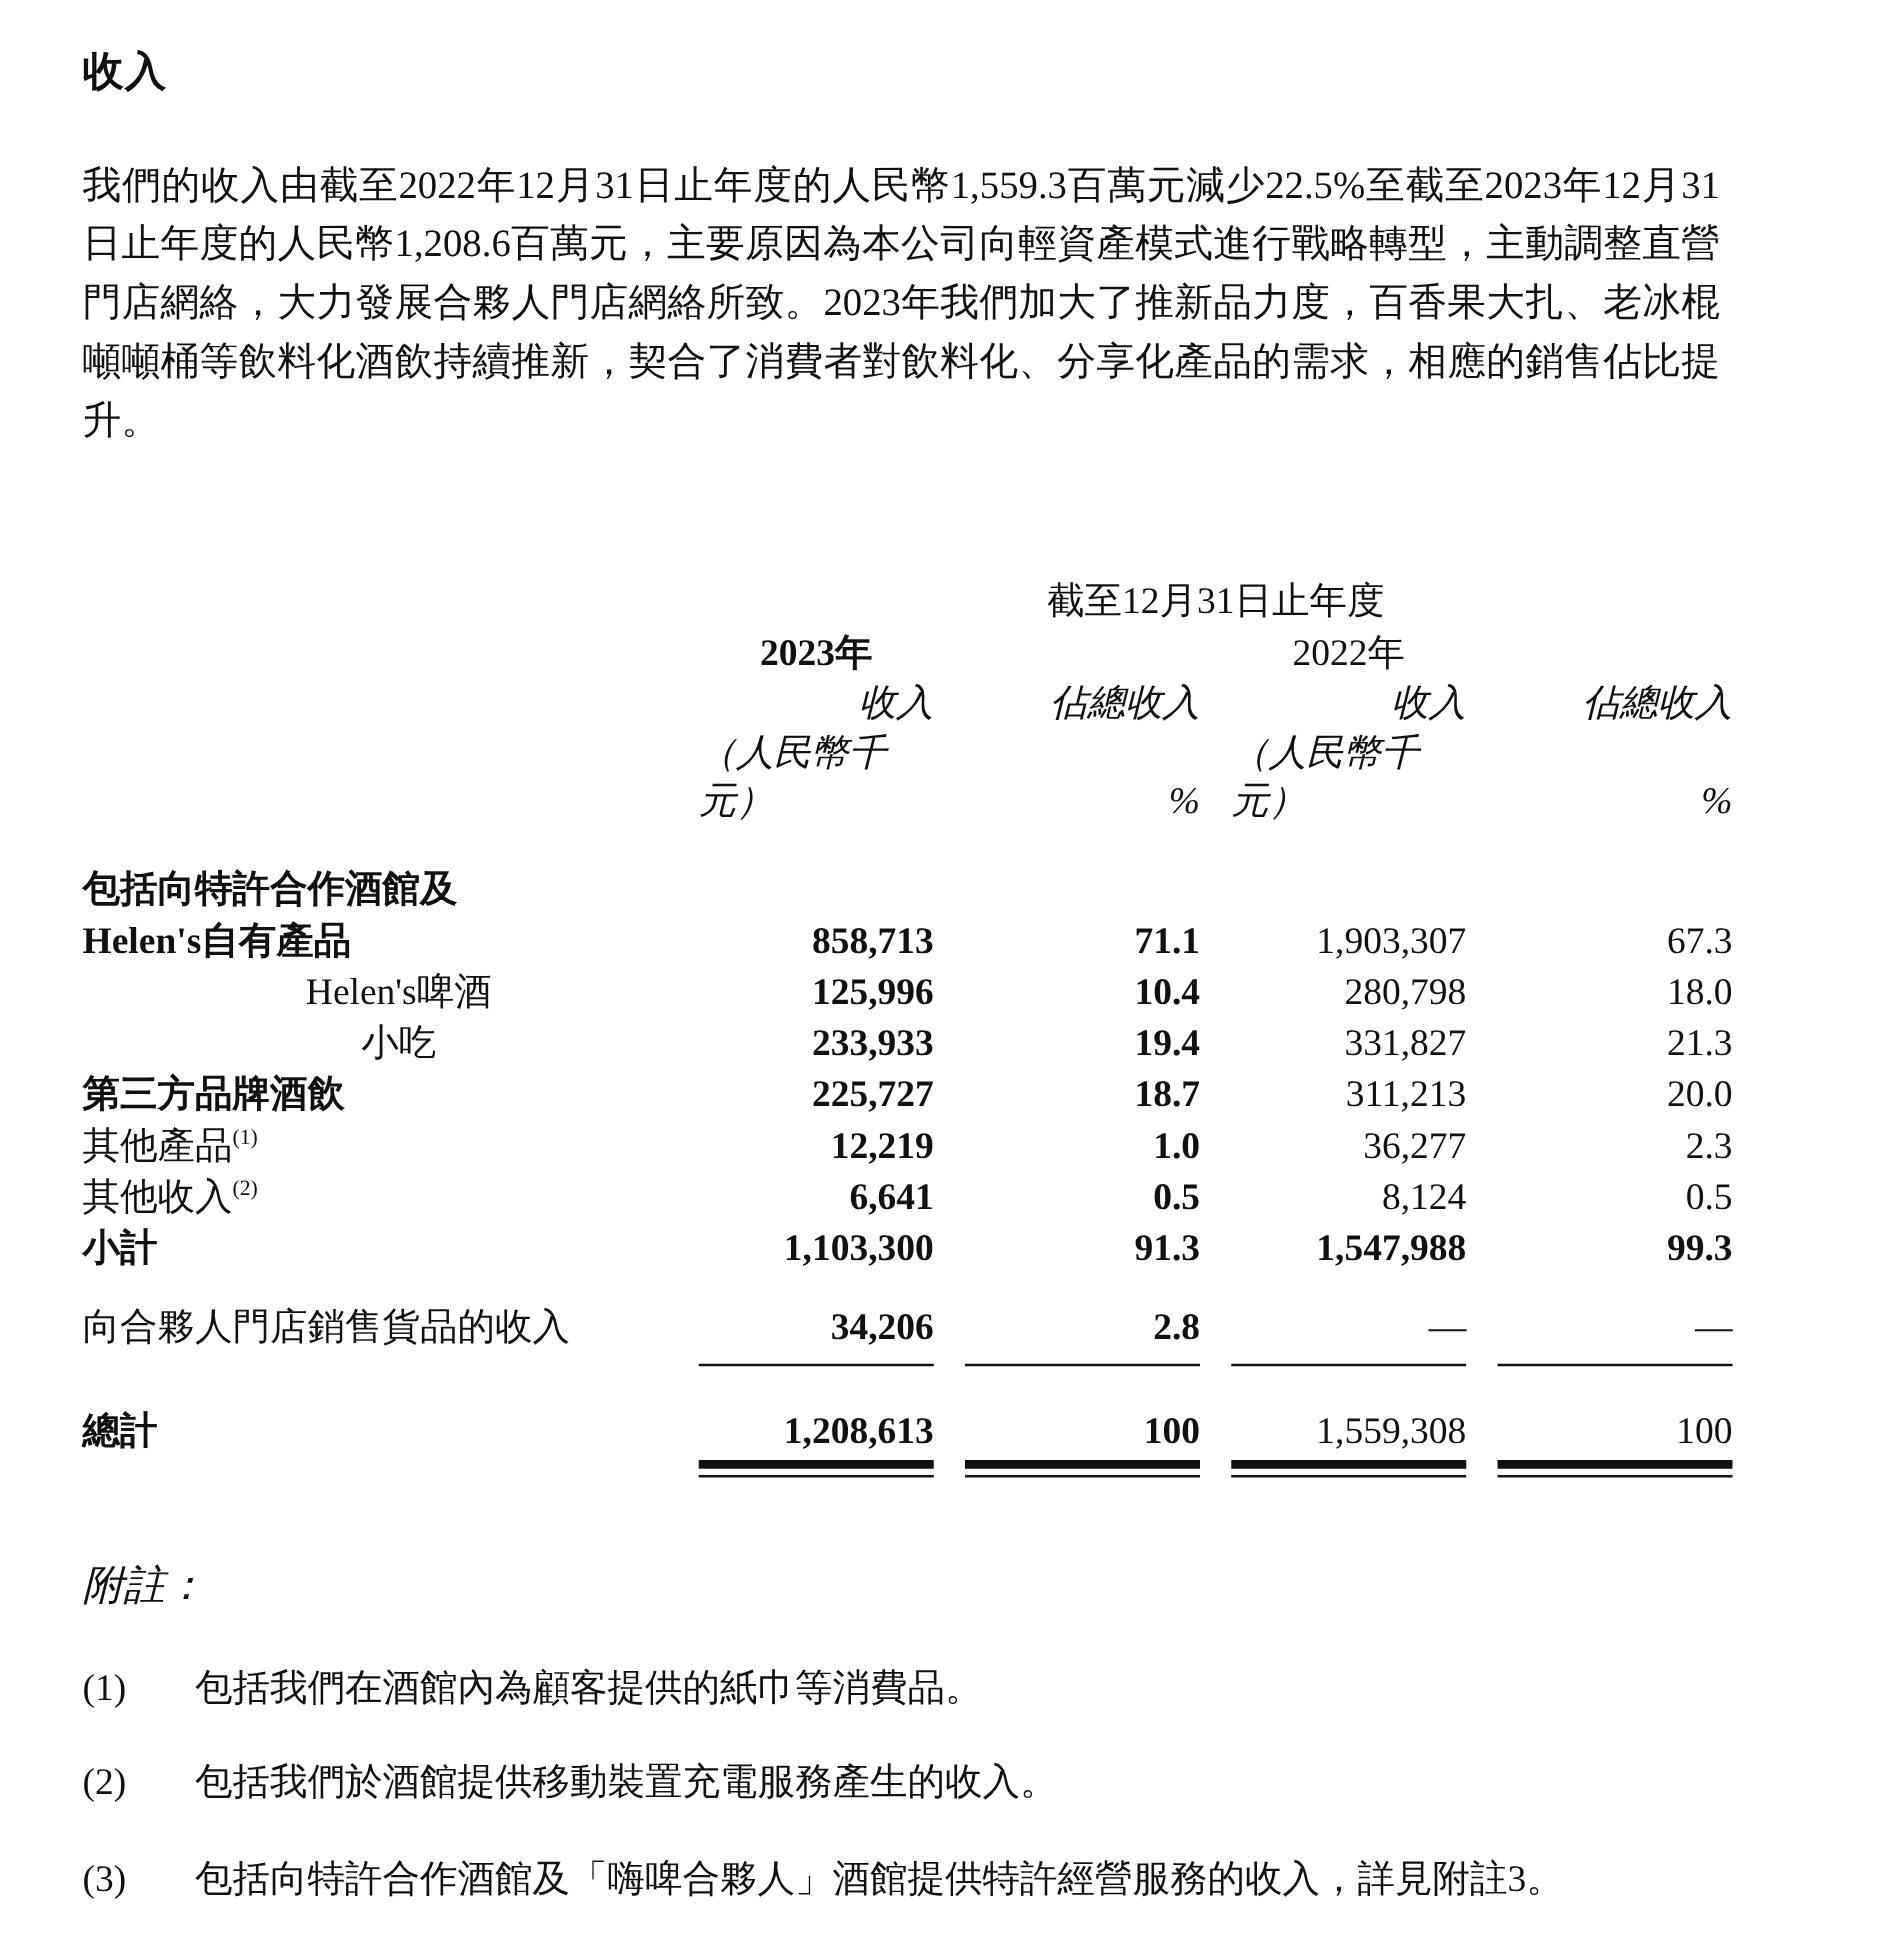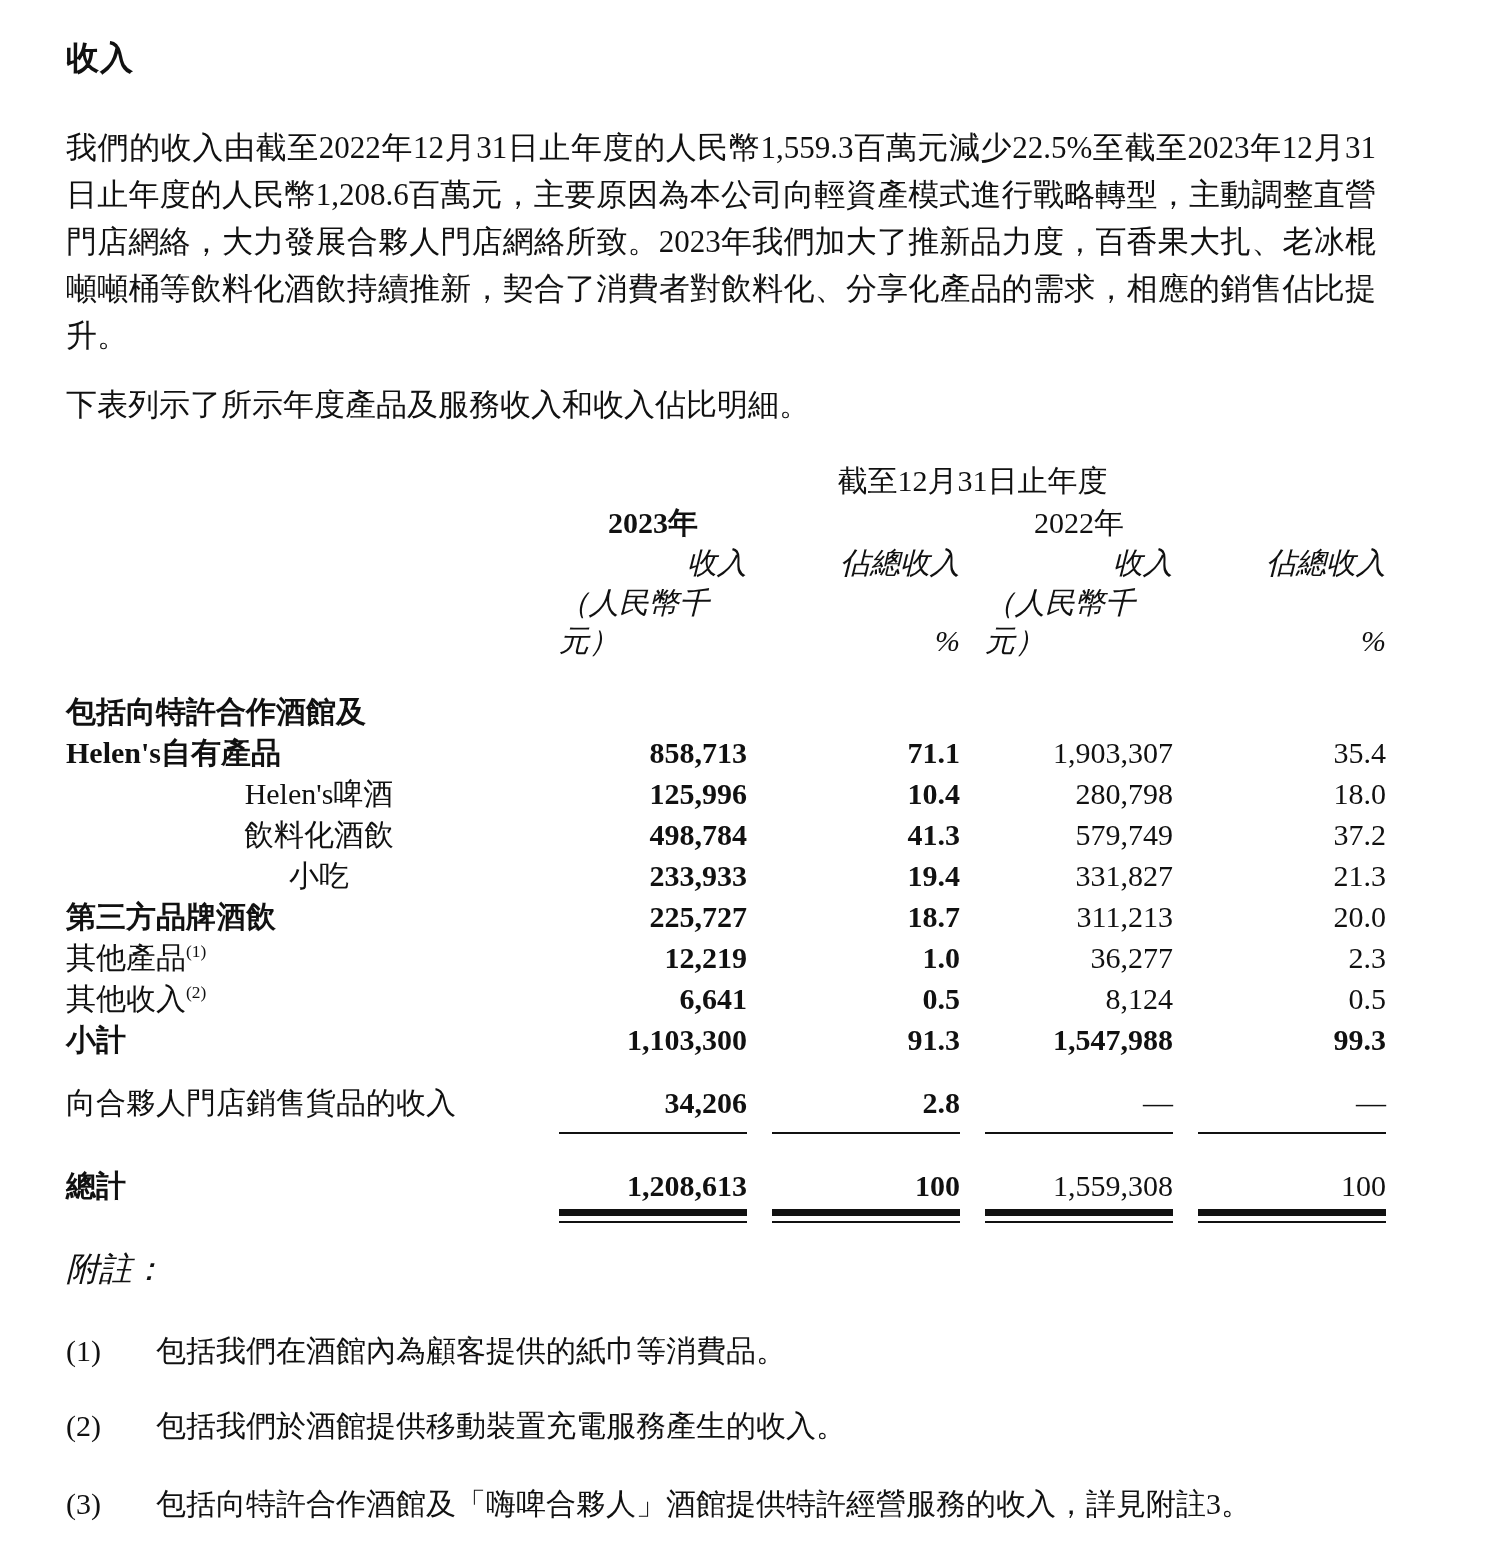--- a/index.html
+++ b/index.html
@@ -195,21 +195,20 @@
 </style>
 </head>
 <body>
 
 <div class="page">
 
   <div class="section-title">收入</div>
 
   <div class="para" id="para-revenue">我們的收入由截至2022年12月31日止年度的人民幣1,559.3百萬元減少22.5%至截至2023年12月31日止年度的人民幣1,208.6百萬元，主要原因為本公司向輕資產模式進行戰略轉型，主動調整直營門店網絡，大力發展合夥人門店網絡所致。2023年我們加大了推新品力度，百香果大扎、老冰棍噸噸桶等飲料化酒飲持續推新，契合了消費者對飲料化、分享化產品的需求，相應的銷售佔比提升。</div>
 
-  <div class="para" id="para-table-intro">下表列示了所示年度產品及服務收入和收入佔比明細。</div>
 
   <div class="table-wrap">
     <table class="fin">
       <colgroup>
         <col class="c-label">
           <col class="c-gap">
         <col class="c-num">
           <col class="c-gap">
         <col class="c-num">
           <col class="c-gap">
@@ -272,46 +271,35 @@
 
         <tr class="row-tight">
           <td class="lbl bold">Helen's自有產品</td>
           <td></td>
           <td class="num bold">858,713</td>
           <td></td>
           <td class="num bold">71.1</td>
           <td></td>
           <td class="num">1,903,307</td>
           <td></td>
-          <td class="num">35.4</td>
+          <td class="num">67.3</td>
         </tr>
 
         <tr class="row-tight">
           <td class="lbl indent">Helen's啤酒</td>
           <td></td>
           <td class="num bold">125,996</td>
           <td></td>
           <td class="num bold">10.4</td>
           <td></td>
           <td class="num">280,798</td>
           <td></td>
           <td class="num">18.0</td>
         </tr>
 
-        <tr class="row-tight">
-          <td class="lbl indent">飲料化酒飲</td>
-          <td></td>
-          <td class="num bold">498,784</td>
-          <td></td>
-          <td class="num bold">41.3</td>
-          <td></td>
-          <td class="num">579,749</td>
-          <td></td>
-          <td class="num">37.2</td>
-        </tr>
 
         <tr class="row-tight">
           <td class="lbl indent">小吃</td>
           <td></td>
           <td class="num bold">233,933</td>
           <td></td>
           <td class="num bold">19.4</td>
           <td></td>
           <td class="num">331,827</td>
           <td></td>

